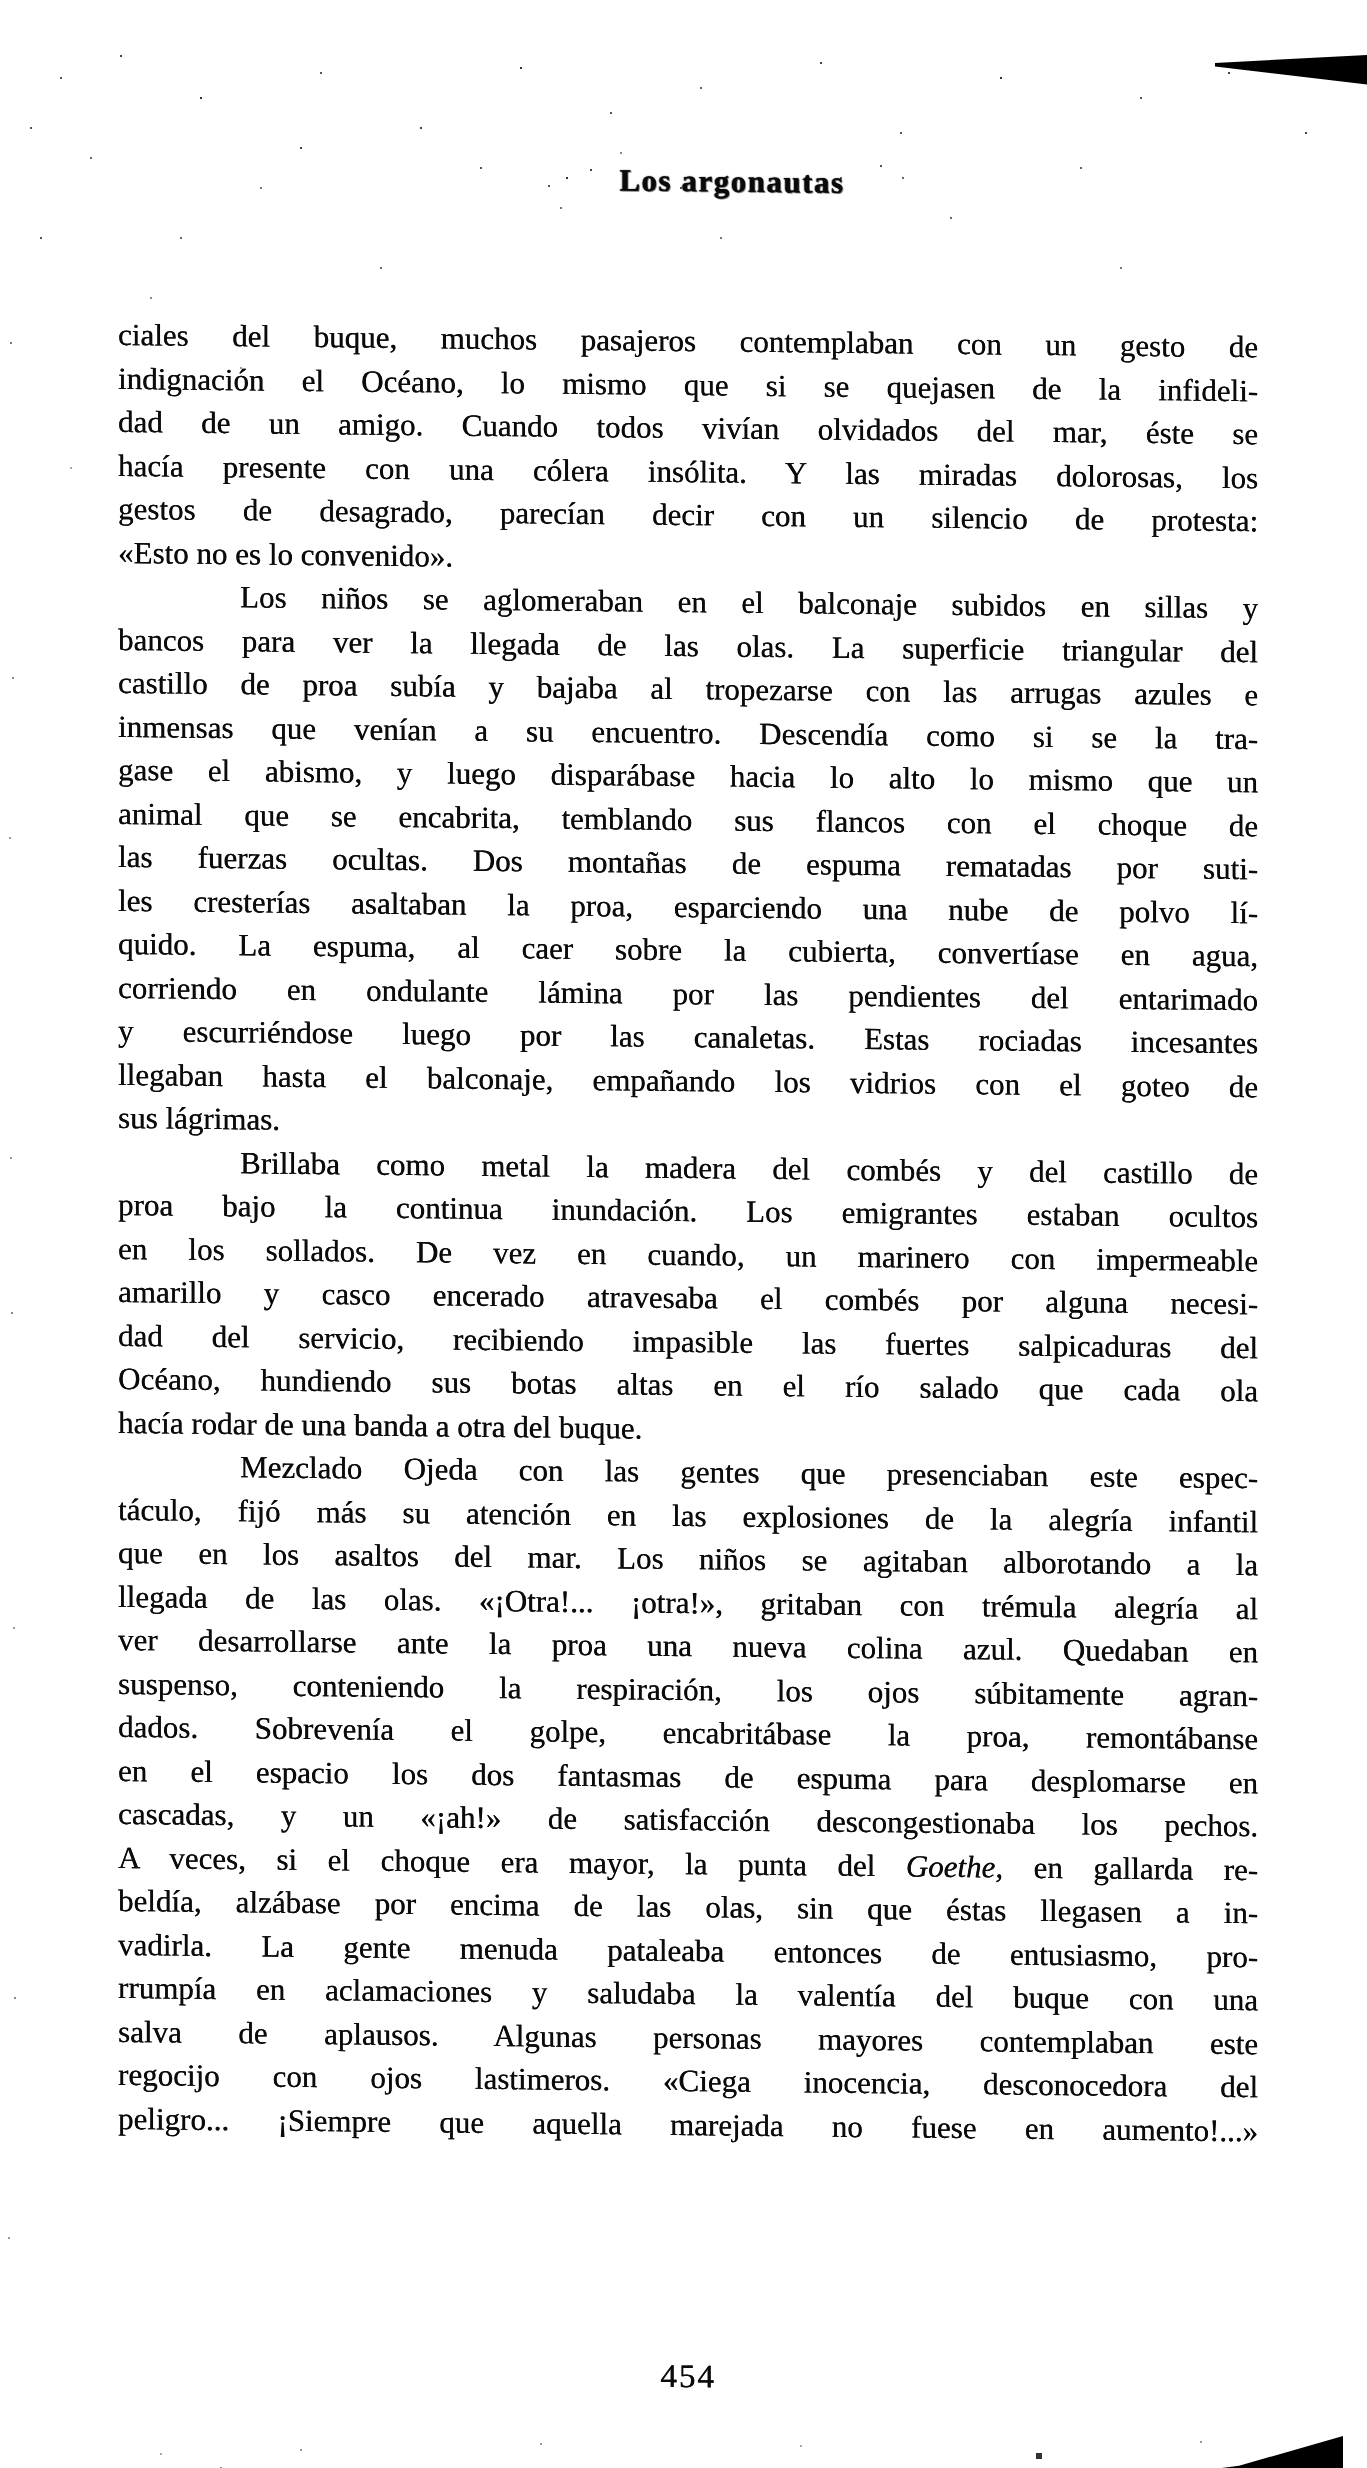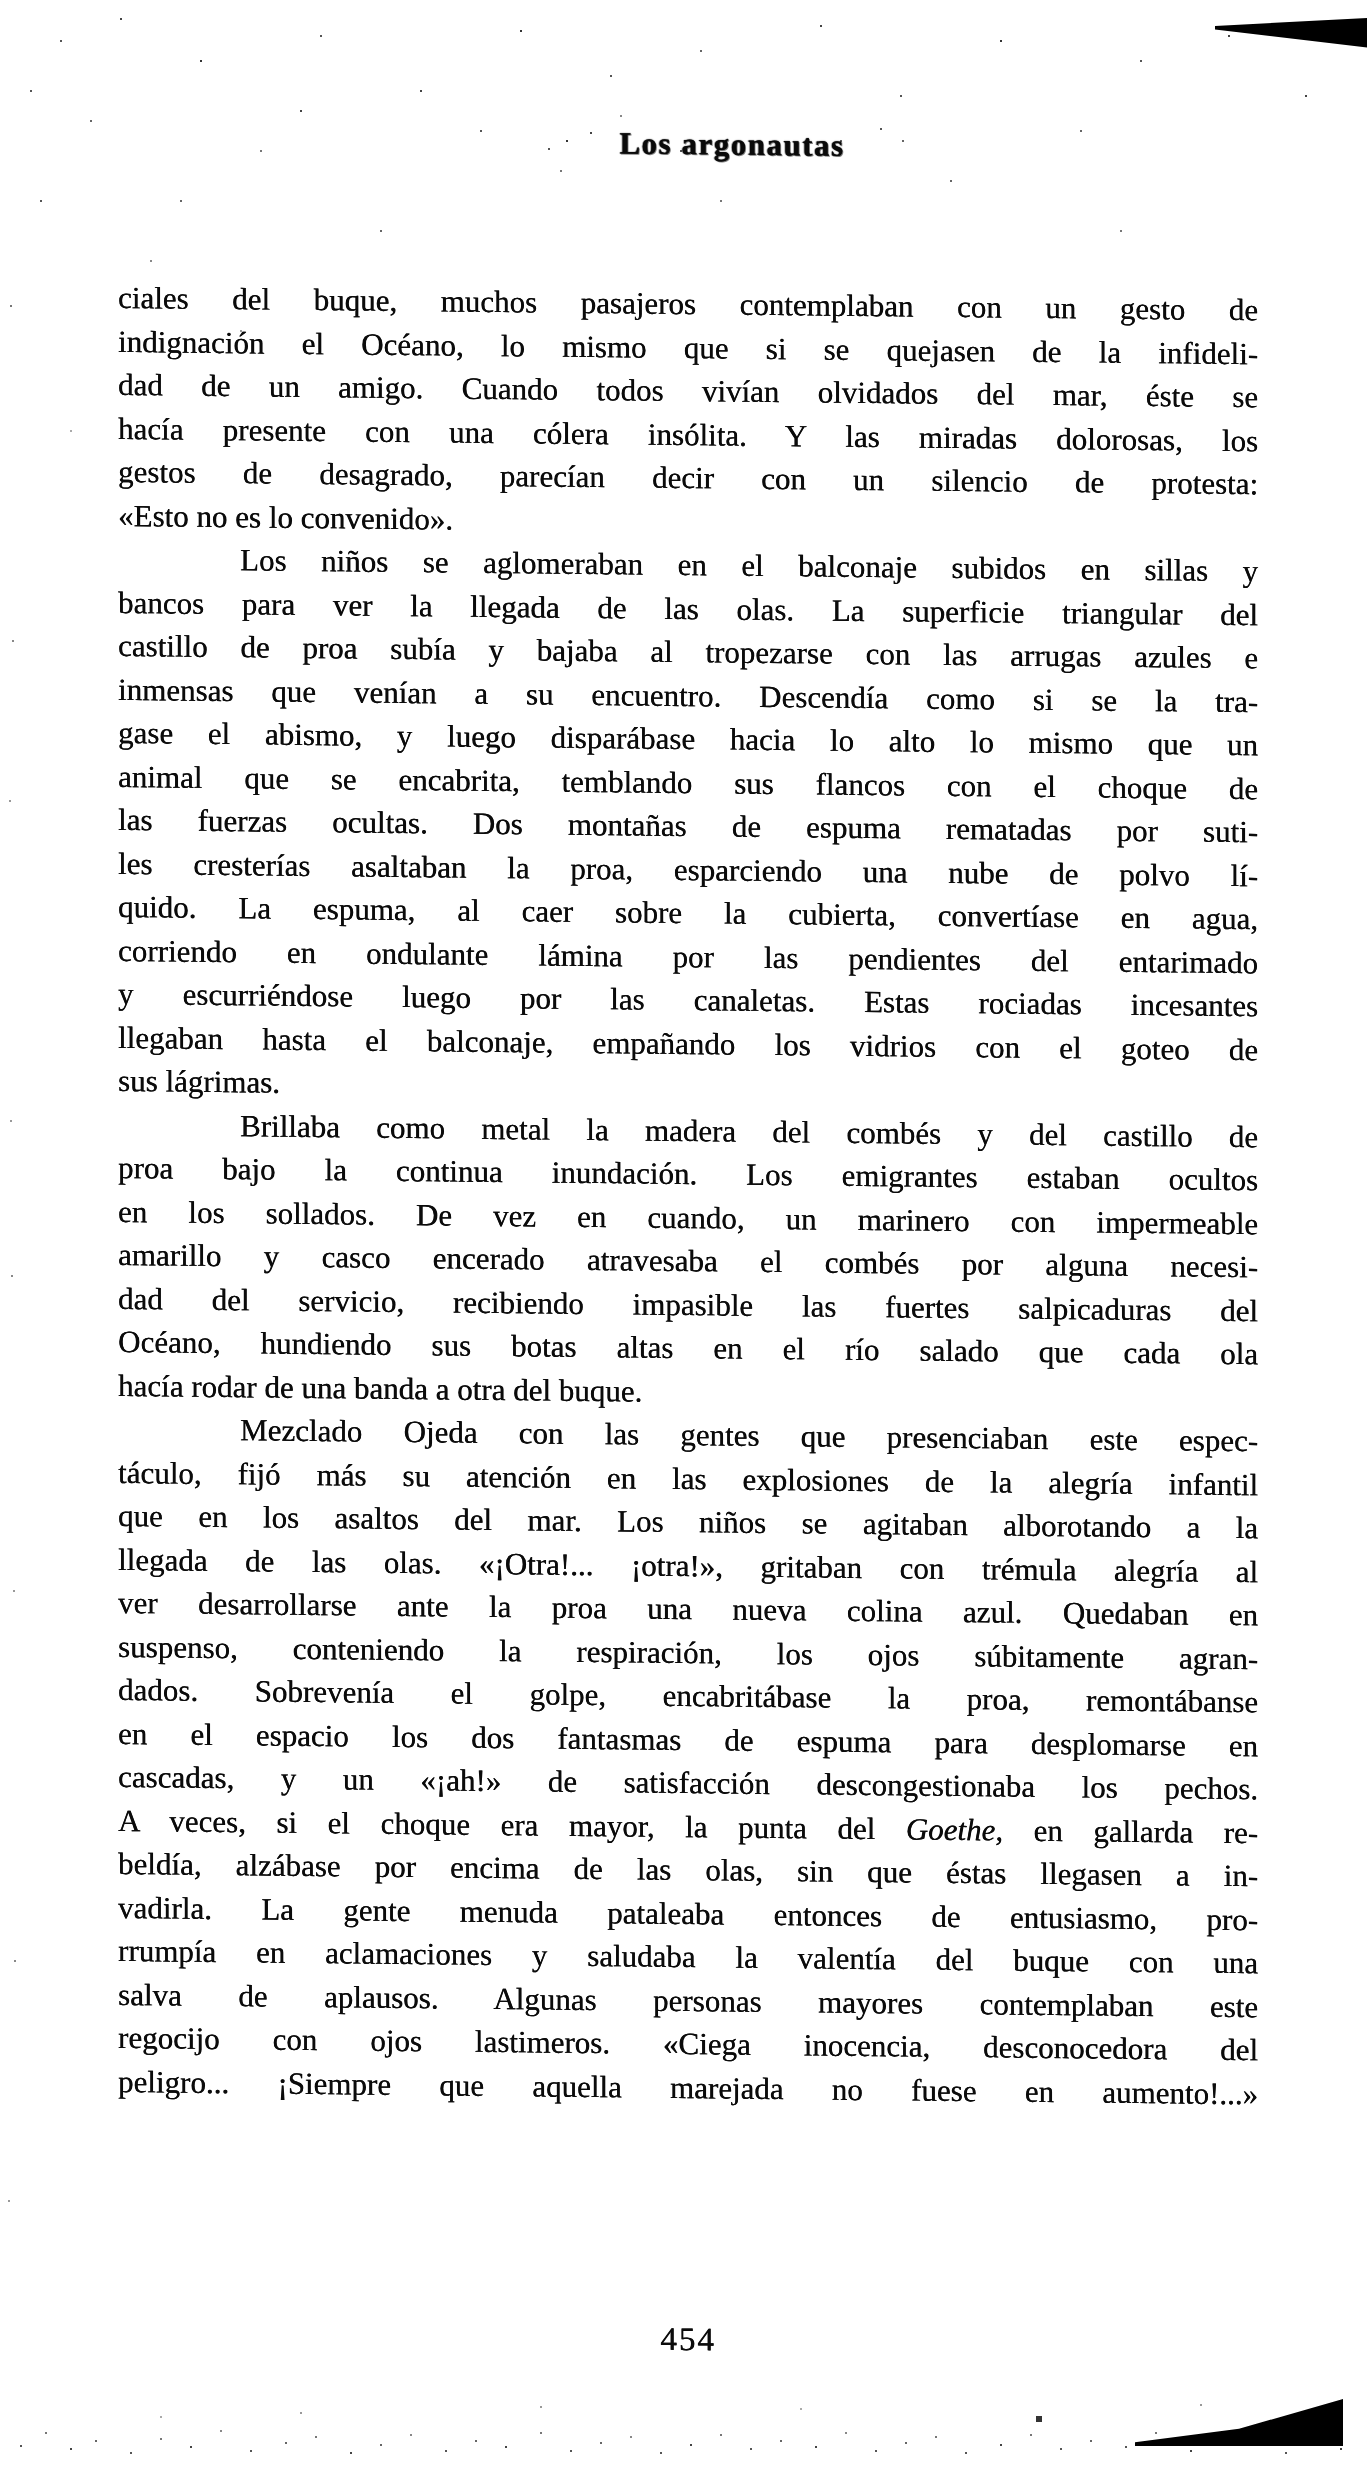--- a/index.html
+++ b/index.html
@@ -5,21 +5,21 @@
   * { margin:0; padding:0; box-sizing:border-box; }
   html, body { width:1367px; height:2468px; }
   body {
     background:#ffffff;
     color:#0b0b0b;
     font-family:"Liberation Serif", "DejaVu Serif", serif;
     overflow:hidden;
     position:relative;
   }
   .page {
-    position:absolute; inset:0; background:#fff;
+    position:absolute; inset:0; background:#fff;margin-top:37px;
   }
   .content {
     position:absolute;
     left:118px; top:120px; width:1140px;
     transform: skewY(0.62deg);
     transform-origin: 0 0;
   }
   .running-head {
     text-align:center;
     transform: translateX(44px);

